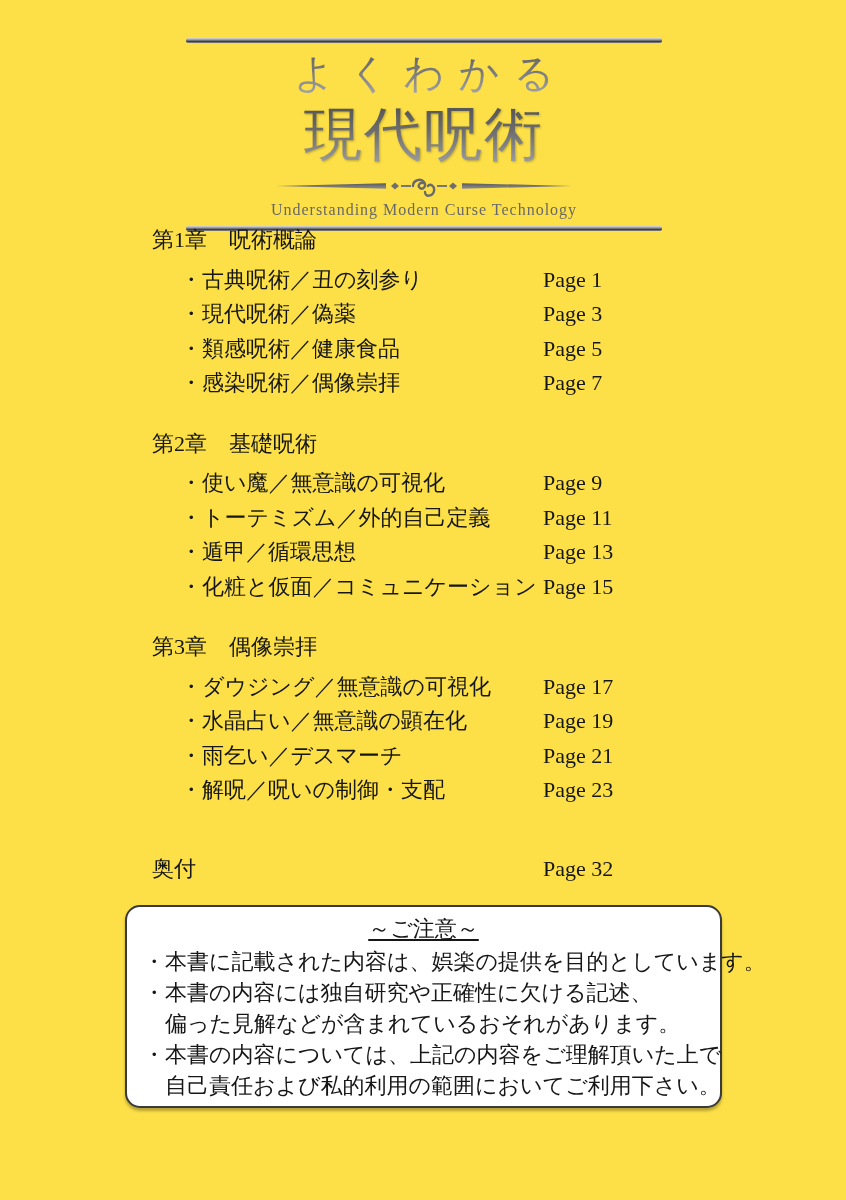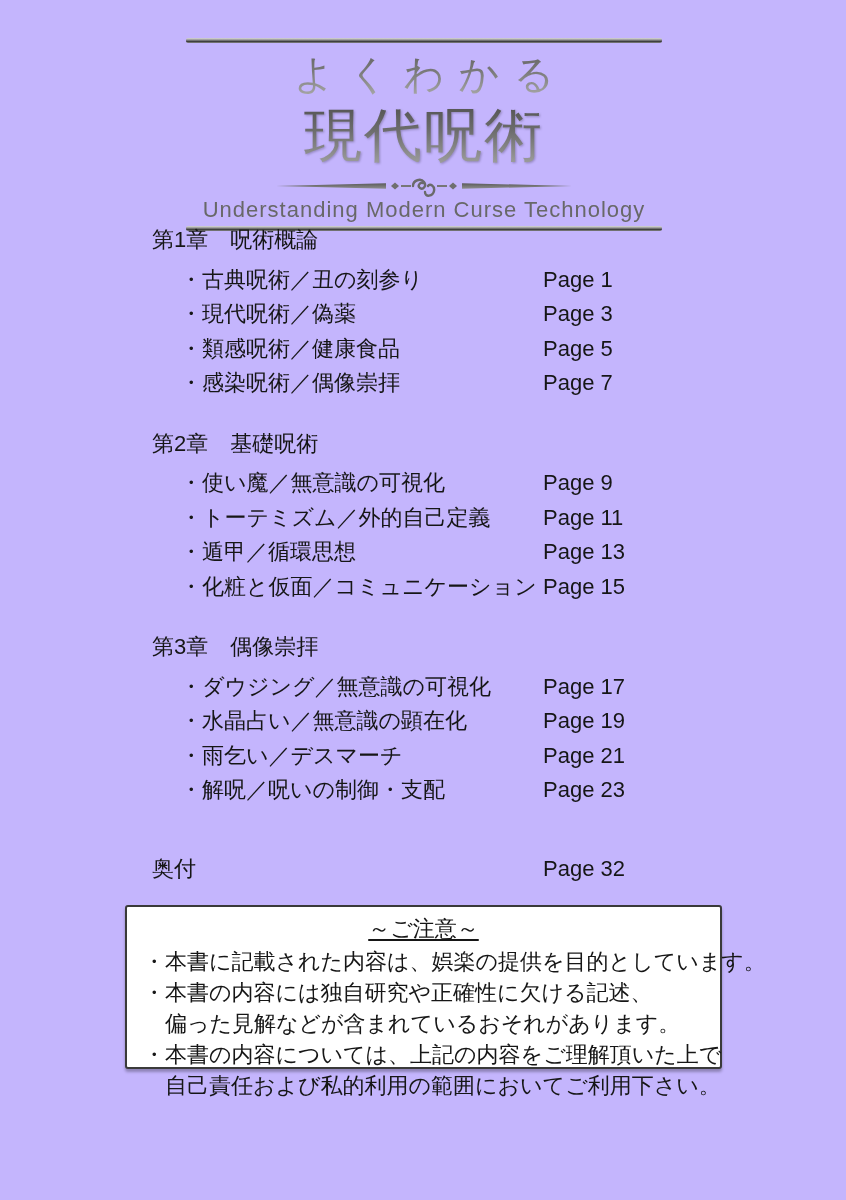--- a/index.html
+++ b/index.html
@@ -1,21 +1,21 @@
 <!DOCTYPE html>
 <html><head>
 <meta charset="utf-8">
 <style>
   * { margin:0; padding:0; box-sizing:border-box; }
   html,body { background:#ffffff; }
   .page {
     position:relative;
     width:846px; height:1200px;
-    background:#c4b5fd;
-    font-family:Liberation Sans, sans-serif;
+    background:#fde047;
+    font-family:Liberation Serif, serif;
     color:#161616;
     overflow:hidden;
   }
 
   
   .header {
     position:absolute; top:38px; left:186px; width:476px;
     text-align:center;
   }
   .rule {
@@ -39,42 +39,42 @@
       background:linear-gradient(180deg,#636363 0%,#7a7a7a 45%,#a9a9a9 100%);
       -webkit-background-clip:text; background-clip:text; color:transparent;
     }
     .title-main {
       background:linear-gradient(180deg,#4c4c4c 0%,#6d6d6d 45%,#aaaaaa 100%);
       -webkit-background-clip:text; background-clip:text; color:transparent;
     }
   }
   .divider { display:block; margin:2px auto 0; }
   .subtitle {
-    font-size:22px; line-height:26px;
+    font-size:16px; line-height:26px;
     letter-spacing:1px; color:#686868;
   }
   .header .rule-bottom { margin-top:3px; }
 
   
   .toc {
     position:absolute; top:223px; left:152px; width:566px;
     font-size:22px; line-height:34.5px;
   }
   .chapter + .chapter { margin-top:26px; }
   .chapter-heading { margin-bottom:5px; }
   .toc-item { display:flex; padding-left:28px; }
   .toc-item .item-label { width:363px; }
   .colophon-row { display:flex; margin-top:44px; }
   .colophon-row .item-label { width:391px; }
   .page-num { white-space:nowrap; }
 
   
   .notice {
-    position:absolute; top:905px; left:125px; width:597px; height:164px;
-    border:2px solid #3a3a3a; border-radius:3px;
+    position:absolute; top:905px; left:125px; width:597px; height:203px;
+    border:2px solid #3a3a3a; border-radius:15px;
     box-shadow:0 3px 3px rgba(0,0,0,0.28);
     background:#ffffff;
     padding:7px 16px 0 16px;
     font-size:22px;
   }
   .notice-title {
     text-align:center; text-decoration:underline;
     text-underline-offset:3px;
     line-height:30px; margin-bottom:2px;
   }

